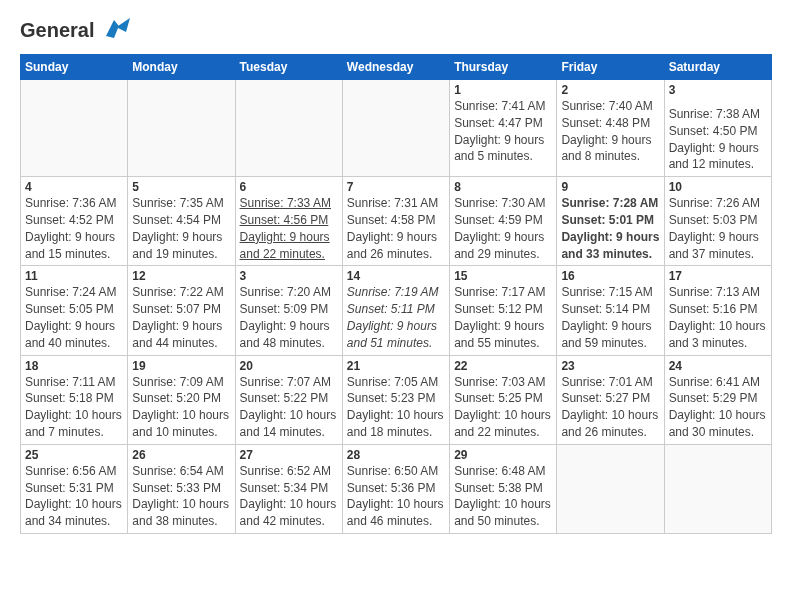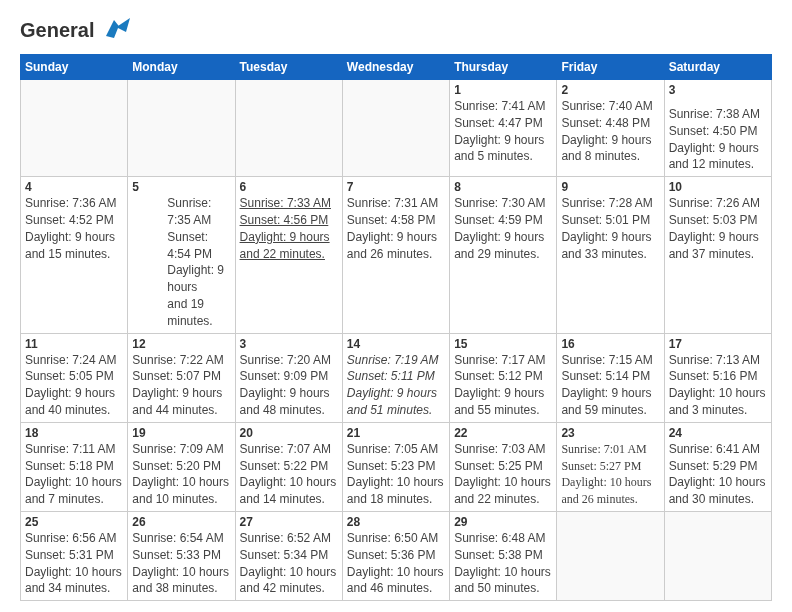--- a/index.html
+++ b/index.html
@@ -151,21 +151,21 @@
         <tr>
           <td>
             <span class="day-number">4</span>
             <div class="day-info" style="white-space: pre-line;">Sunrise: 7:36 AM
 Sunset: 4:52 PM
 Daylight: 9 hours
 and 15 minutes.</div>
           </td>
           <td>
             <span class="day-number">5</span>
-            <div class="day-info" style="white-space: pre-line; margin-left: 35px;">Sunrise: 7:35 AM
+            <div class="day-info" style="white-space: pre-line;">Sunrise: 7:35 AM
 Sunset: 4:54 PM
 Daylight: 9 hours
 and 19 minutes.</div>
           </td>
           <td>
             <span class="day-number">6</span>
             <div class="day-info" style="white-space: pre-line; text-decoration: underline;">Sunrise: 7:33 AM
 Sunset: 4:56 PM
 Daylight: 9 hours
 and 22 minutes.</div>
@@ -179,21 +179,21 @@
           </td>
           <td>
             <span class="day-number">8</span>
             <div class="day-info" style="white-space: pre-line;">Sunrise: 7:30 AM
 Sunset: 4:59 PM
 Daylight: 9 hours
 and 29 minutes.</div>
           </td>
           <td>
             <span class="day-number">9</span>
-            <div class="day-info" style="white-space: pre-line;">Sunrise: 7:28 AM
+            <div class="day-info" style="white-space: pre-line; font-weight: bold;">Sunrise: 7:28 AM
 Sunset: 5:01 PM
 Daylight: 9 hours
 and 33 minutes.</div>
           </td>
           <td>
             <span class="day-number">10</span>
             <div class="day-info" style="white-space: pre-line;">Sunrise: 7:26 AM
 Sunset: 5:03 PM
 Daylight: 9 hours
 and 37 minutes.</div>
@@ -210,21 +210,21 @@
           <td>
             <span class="day-number">12</span>
             <div class="day-info" style="white-space: pre-line;">Sunrise: 7:22 AM
 Sunset: 5:07 PM
 Daylight: 9 hours
 and 44 minutes.</div>
           </td>
           <td>
             <span class="day-number">3</span>
             <div class="day-info" style="white-space: pre-line;">Sunrise: 7:20 AM
-Sunset: 9:09 PM
+Sunset: 5:09 PM
 Daylight: 9 hours
 and 48 minutes.</div>
           </td>
           <td>
             <span class="day-number">14</span>
             <div class="day-info" style="white-space: pre-line; font-style: italic;">Sunrise: 7:19 AM
 Sunset: 5:11 PM
 Daylight: 9 hours
 and 51 minutes.</div>
           </td>
@@ -281,21 +281,21 @@
           </td>
           <td>
             <span class="day-number">22</span>
             <div class="day-info" style="white-space: pre-line;">Sunrise: 7:03 AM
 Sunset: 5:25 PM
 Daylight: 10 hours
 and 22 minutes.</div>
           </td>
           <td>
             <span class="day-number">23</span>
-            <div class="day-info" style="white-space: pre-line; font-family: Liberation Serif, serif;">Sunrise: 7:01 AM
+            <div class="day-info" style="white-space: pre-line;">Sunrise: 7:01 AM
 Sunset: 5:27 PM
 Daylight: 10 hours
 and 26 minutes.</div>
           </td>
           <td>
             <span class="day-number">24</span>
             <div class="day-info" style="white-space: pre-line;">Sunrise: 6:41 AM
 Sunset: 5:29 PM
 Daylight: 10 hours
 and 30 minutes.</div>

